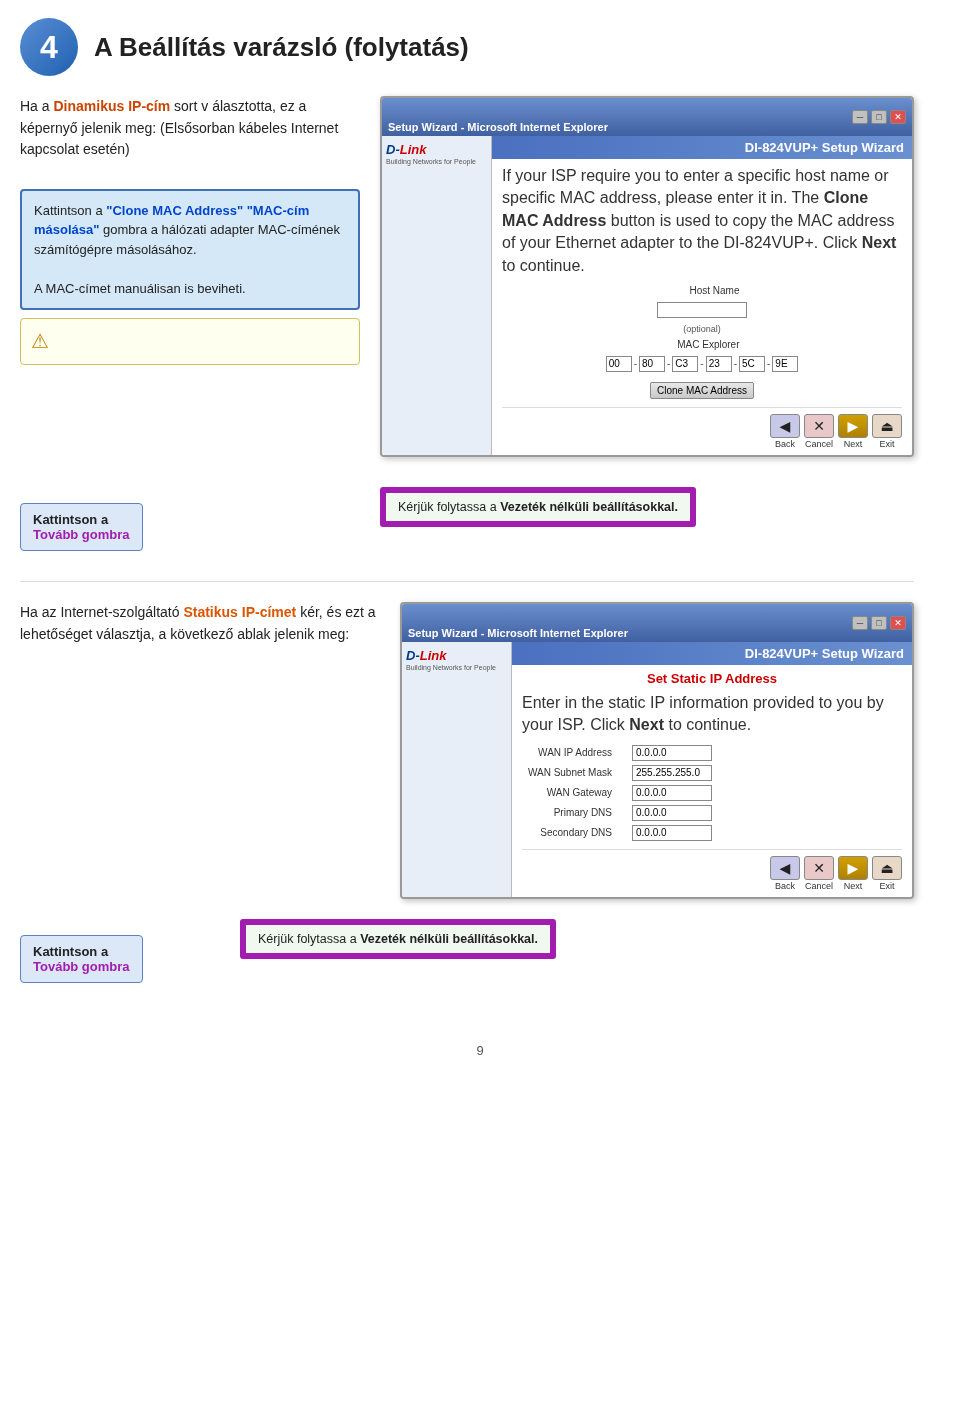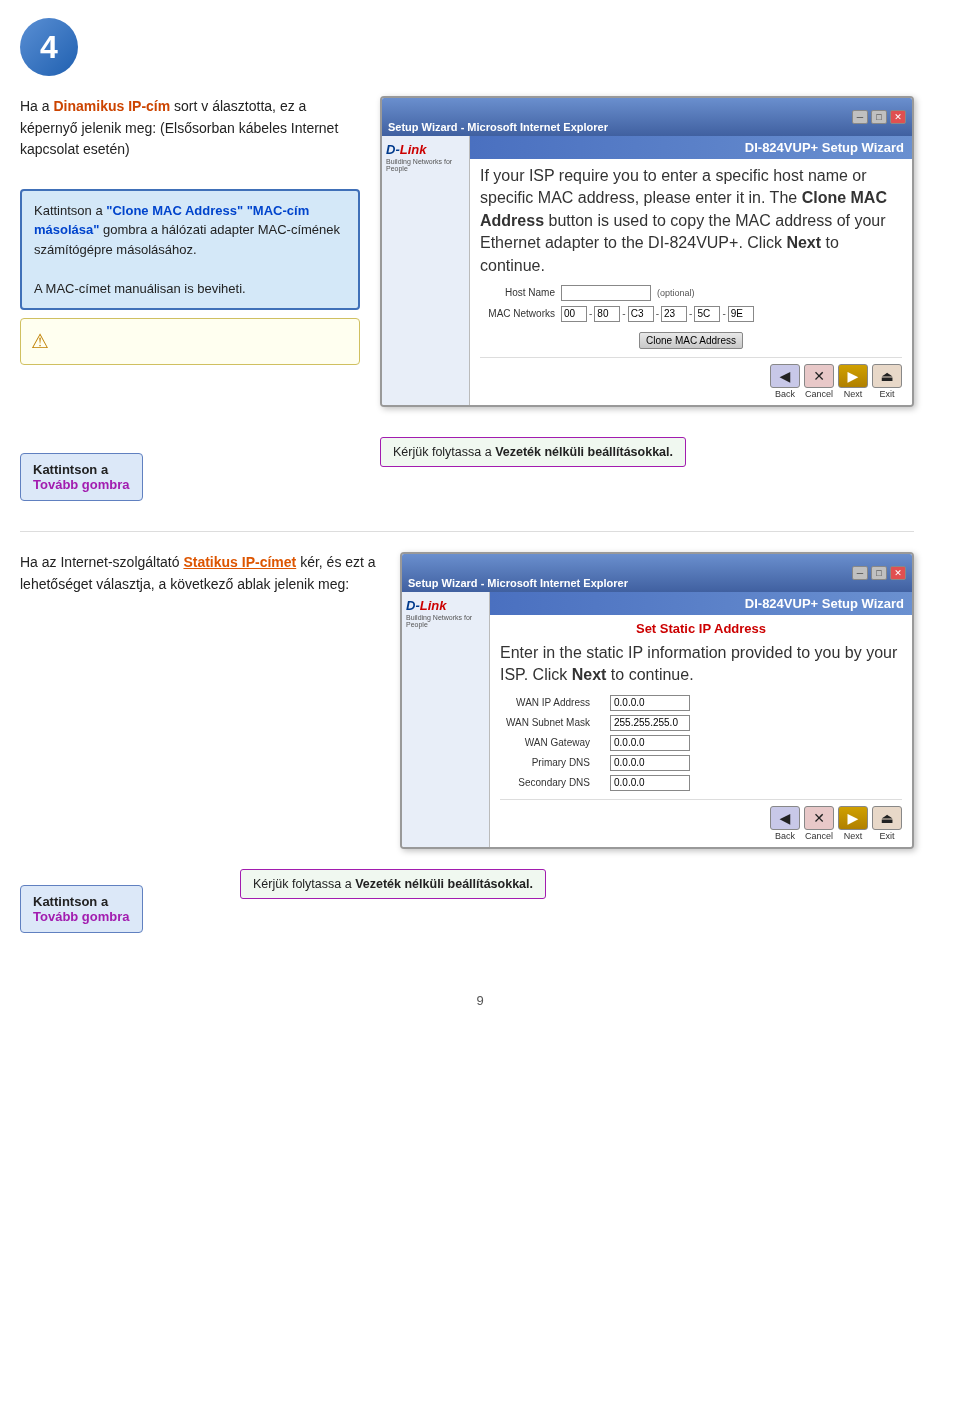--- a/index.html
+++ b/index.html
@@ -97,21 +97,21 @@
       font-size: 9px;
       color: #333;
       cursor: pointer;
     }
     .browser-ctrl-btn.close { background: #e05050; color: #fff; }
 
     .browser-body {
       display: flex;
     }
     .browser-sidebar {
-      width: 88px;
+      width: 110px;
       background: #e8eef8;
       border-right: 1px solid #bbb;
       padding: 6px 4px;
     }
     .dlink-logo {
       font-size: 13px;
       font-weight: bold;
       color: #003a8c;
       font-style: italic;
     }
@@ -151,20 +151,21 @@
       line-height: 1.4;
     }
     .form-description b {
       font-weight: bold;
     }
     .form-row {
       display: flex;
       align-items: center;
       margin-bottom: 5px;
       gap: 6px;
+      flex-direction: column;
     }
     .form-label {
       font-size: 10px;
       color: #333;
       min-width: 75px;
       text-align: right;
     }
     .form-input {
       border: 1px solid #888;
       padding: 1px 3px;
@@ -256,21 +257,21 @@
     }
     .warning-icon {
       font-size: 20px;
       flex-shrink: 0;
       color: #c08000;
     }
 
     
     .continue-note {
       background: #f0f8f0;
-      border: 1px solid #a21caf;
+      border: 6px solid #a21caf;
       border-radius: 3px;
       padding: 7px 12px;
       font-size: 12.5px;
       color: #222;
     }
     .continue-note b { font-weight: bold; }
 
     
     .static-form-row {
       display: flex;
@@ -337,29 +338,30 @@
     .browser-window2 {
       border: 2px solid #999;
       border-radius: 4px;
       background: #fff;
       box-shadow: 2px 2px 6px rgba(0,0,0,0.25);
       overflow: hidden;
       font-size: 11px;
     }
 
     
-    .orange-bold { color: #dd5500; font-weight: bold; text-decoration: underline; }
+    .orange-bold { color: #dd5500; font-weight: bold; }
   </style>
 </head>
 <body>
 
 <div class="page-header">
   <div class="step-badge">
     <span>4</span>
   </div>
+  <h1 class="page-title">A Beállítás varázsló (folytatás)</h1>
 </div>
 
 <div class="main-content">
 
   <div class="section-row">
 
     <div class="left-col">
       <p>
         Ha a <span class="highlight-orange">Dinamikus IP-cím</span> sort v álasztotta, ez a képernyő jelenik meg: (Elsősorban kábeles Internet kapcsolat esetén)
       </p>
@@ -401,21 +403,21 @@
               If your ISP require you to enter a specific host name or specific MAC address, please enter it in. The <b>Clone MAC Address</b> button is used to copy the MAC address of your Ethernet adapter to the DI-824VUP+. Click <b>Next</b> to continue.
             </div>
 
             <div class="form-row">
               <span class="form-label">Host Name</span>
               <input class="form-input" type="text" value="" style="">
               <span class="form-input-optional">(optional)</span>
             </div>
 
             <div class="form-row">
-              <span class="form-label">MAC Networks</span>
+              <span class="form-label">MAC Explorer</span>
               <div class="mac-group">
                 <input class="mac-input" type="text" value="00" style="">
                 <span class="mac-sep">-</span>
                 <input class="mac-input" type="text" value="80" style="">
                 <span class="mac-sep">-</span>
                 <input class="mac-input" type="text" value="C3" style="">
                 <span class="mac-sep">-</span>
                 <input class="mac-input" type="text" value="23" style="">
                 <span class="mac-sep">-</span>
                 <input class="mac-input" type="text" value="5C" style="">

